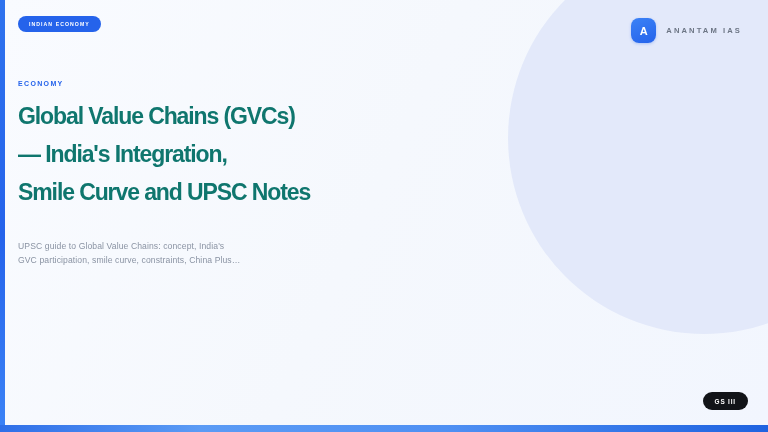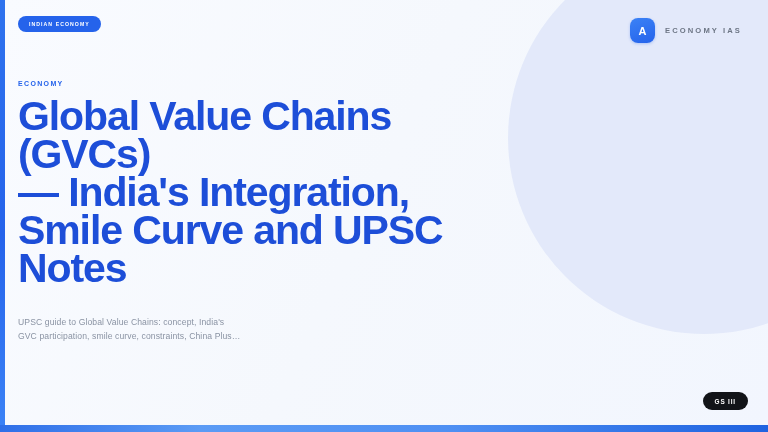--- a/index.html
+++ b/index.html
@@ -91,22 +91,22 @@
     width:500px;
   }
   #kicker {
     color:#2563eb;
     font-size:7px;
     font-weight:700;
     letter-spacing:1.35px;
     margin-bottom:10px;
   }
   #headline {
-    color:#1d4ed8;
-    font-size:41px;
+    color:#0f766e;
+    font-size:23px;
     font-weight:700;
     line-height:38px;
     letter-spacing:-1.1px;
     white-space:pre-line;
     margin-bottom:16px;
   }
   #subtitle {
     color:#8a93a3;
     font-size:8.6px;
     font-weight:400;
@@ -143,21 +143,21 @@
   <div id="left-stripe"></div>
 
   <div id="category-pill">
     <span>INDIAN ECONOMY</span>
   </div>
 
   <div id="brand">
     <div id="brand-mark">
       <span>A</span>
     </div>
-    <div id="brand-name">ECONOMY IAS</div>
+    <div id="brand-name">ANANTAM IAS</div>
   </div>
 
   <div id="content">
     <div id="kicker">ECONOMY</div>
     <h1 id="headline">Global Value Chains (GVCs)
 — India's Integration,
 Smile Curve and UPSC Notes</h1>
     <p id="subtitle">UPSC guide to Global Value Chains: concept, India's
 GVC participation, smile curve, constraints, China Plus…</p>
   </div>

